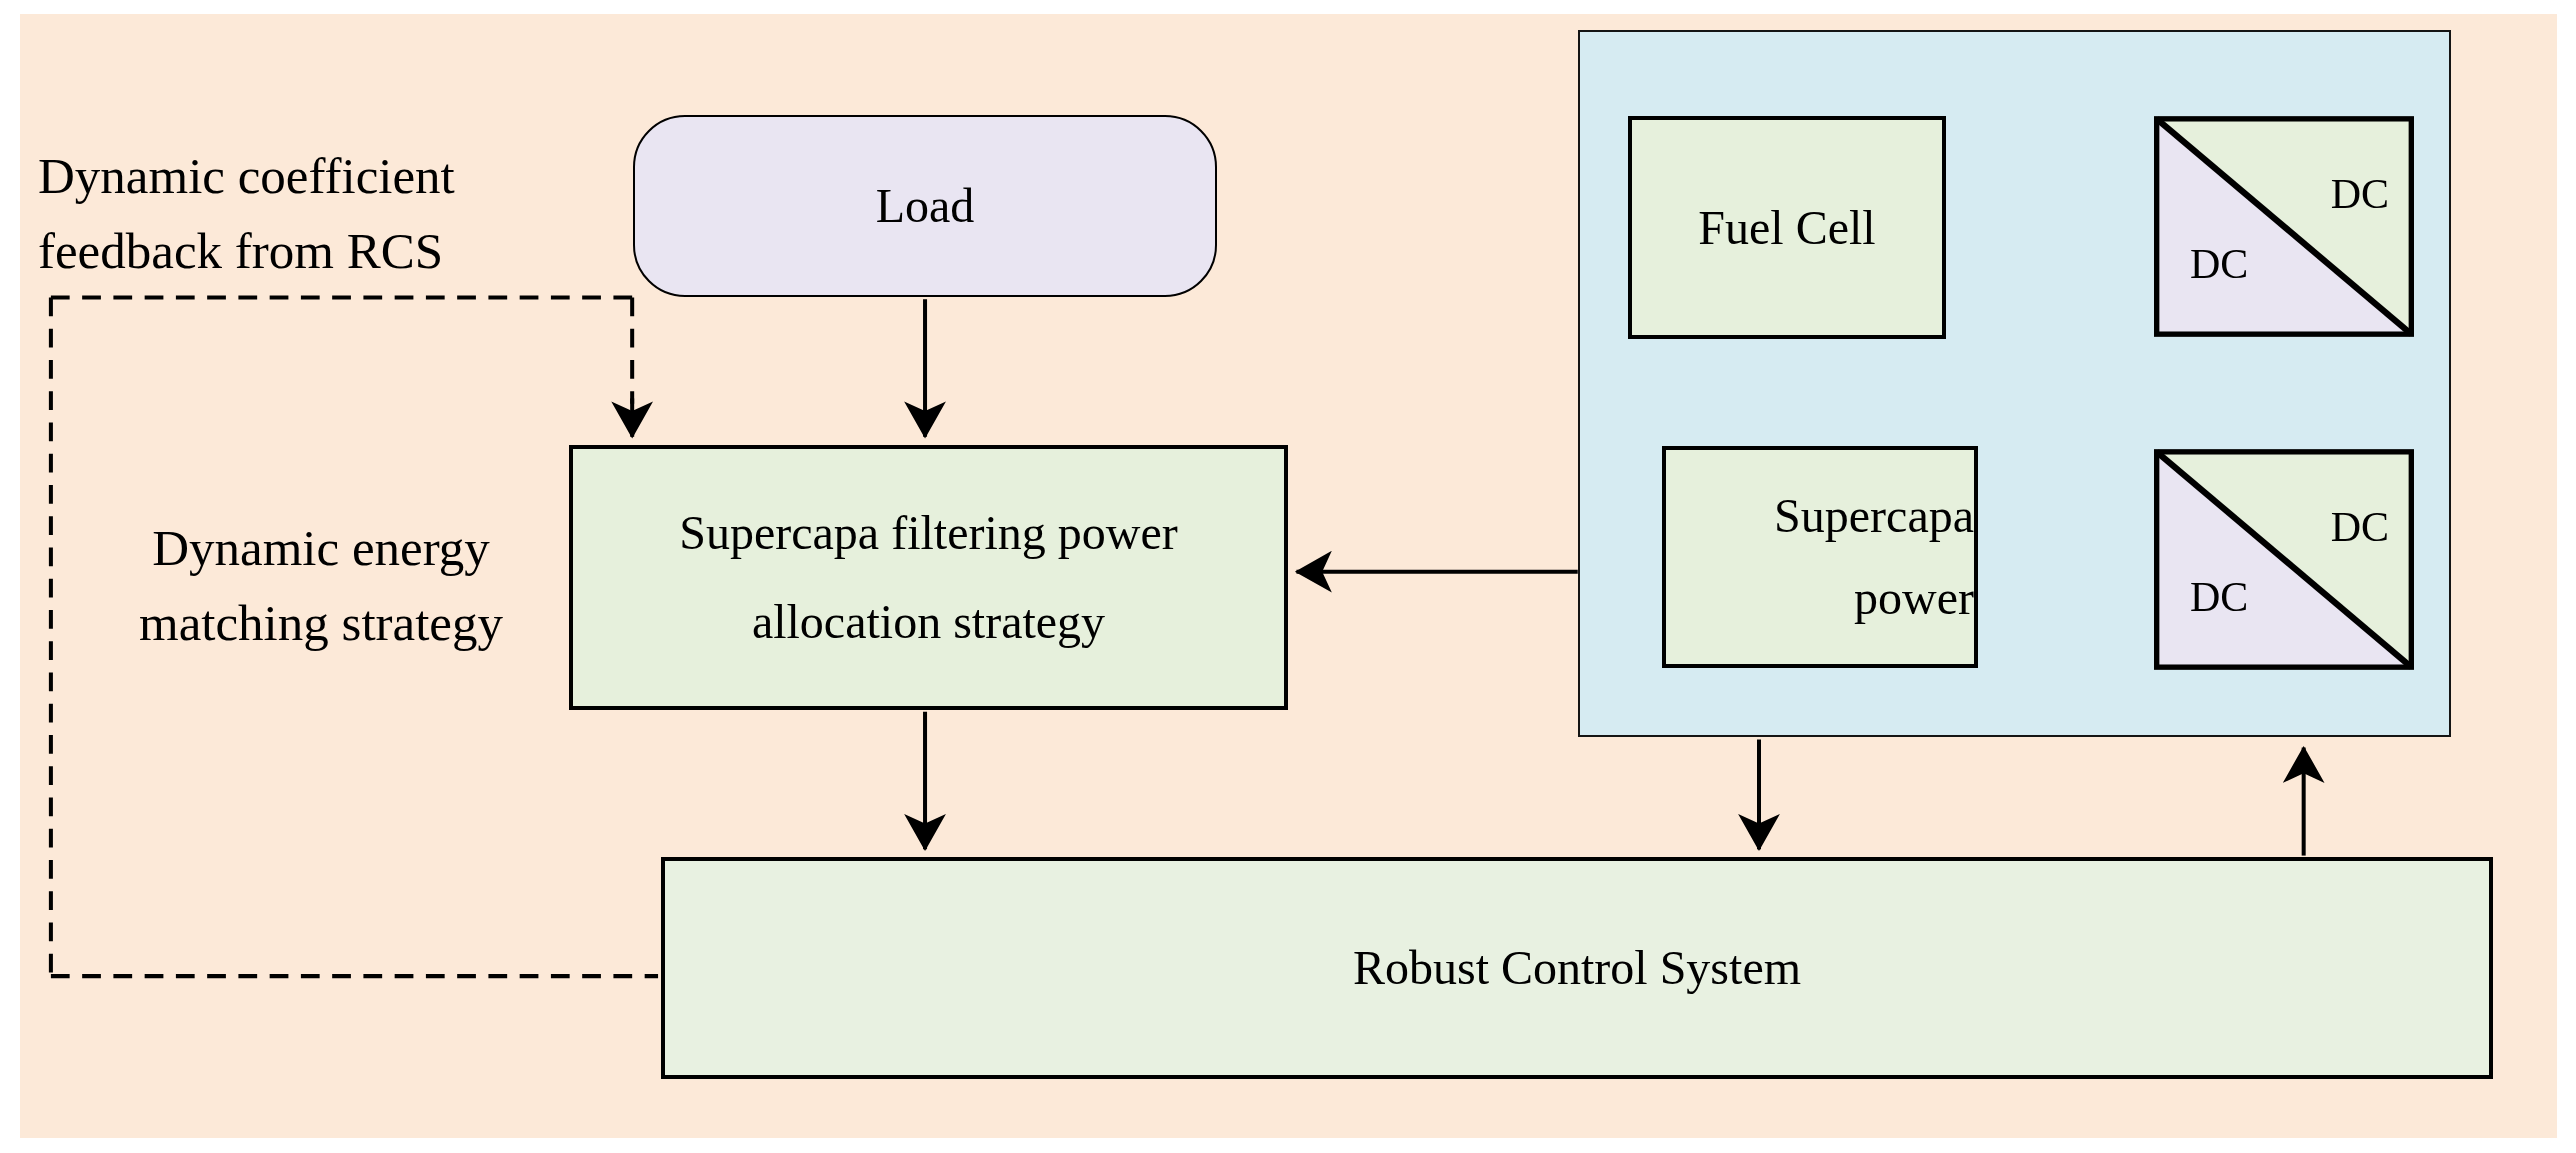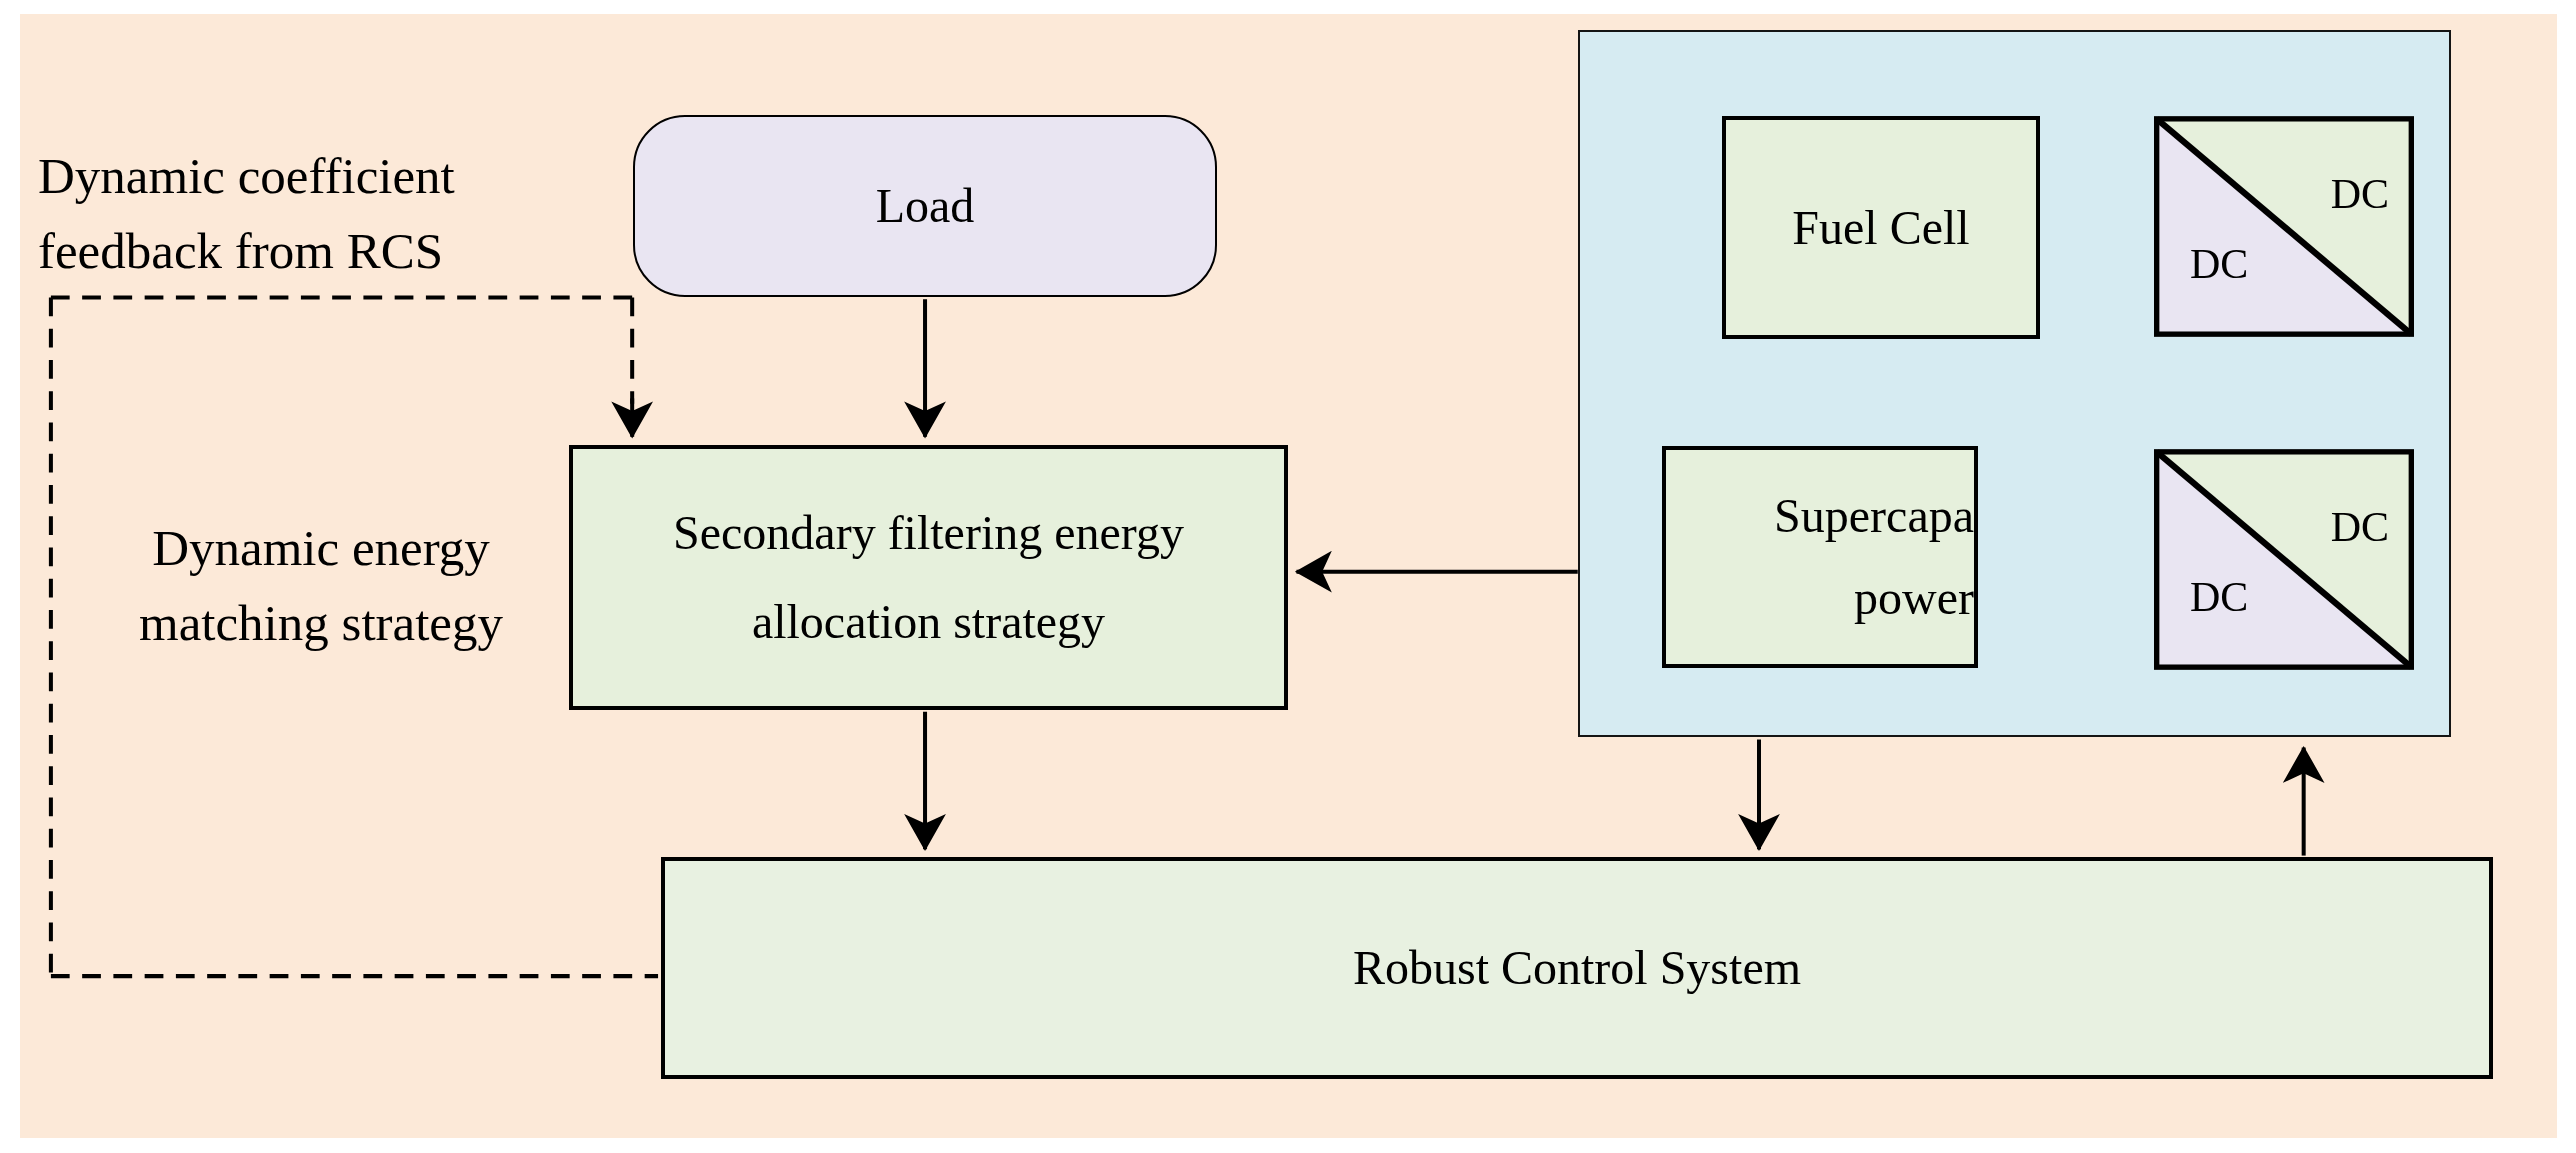--- a/index.html
+++ b/index.html
@@ -26,21 +26,21 @@
     left:633px;top:115px;width:584px;height:182px;
     background:#e9e5f2;border-width:2.7px;border-radius:52px;
     line-height:1.2;
   }
   .secondary{left:569px;top:445px;width:719px;height:265px;}
   .rcs{left:661px;top:857px;width:1832px;height:222px;background:#e8f1e1;line-height:1.2;}
   .panel{
     position:absolute;left:1578px;top:30px;width:873px;height:707px;
     box-sizing:border-box;background:#d6ebf2;border:2.7px solid #141414;z-index:1;
   }
-  .fuelcell{left:1722px;top:116px;width:318px;height:223px;line-height:1.2;}
+  .fuelcell{left:1628px;top:116px;width:318px;height:223px;line-height:1.2;}
   .supercap{left:1662px;top:446px;width:316px;height:222px;line-height:1.7;align-items:flex-end;}
   .dcdc{
     position:absolute;width:260px;height:221px;z-index:2;
   }
   .dcdc1{left:2154px;top:116px;}
   .dcdc2{left:2154px;top:449px;}
   .dcdc svg{position:absolute;left:0;top:0;}
   .dcdc .dc{
     position:absolute;font-size:42px;line-height:1;z-index:3;
   }
@@ -59,21 +59,21 @@
 <div class="stage">
   <div class="paper"></div>
 
   <div class="panel"></div>
 
   <div class="node load">
     <span>Load</span>
   </div>
 
   <div class="node secondary">
-    <span>Secondary filtering energy</span>
+    <span>Supercapa filtering power</span>
     <span>allocation strategy</span>
   </div>
 
   <div class="node fuelcell">
     <span>Fuel Cell</span>
   </div>
 
   <div class="node supercap">
     <span>Supercapa</span>
     <span>power</span>

